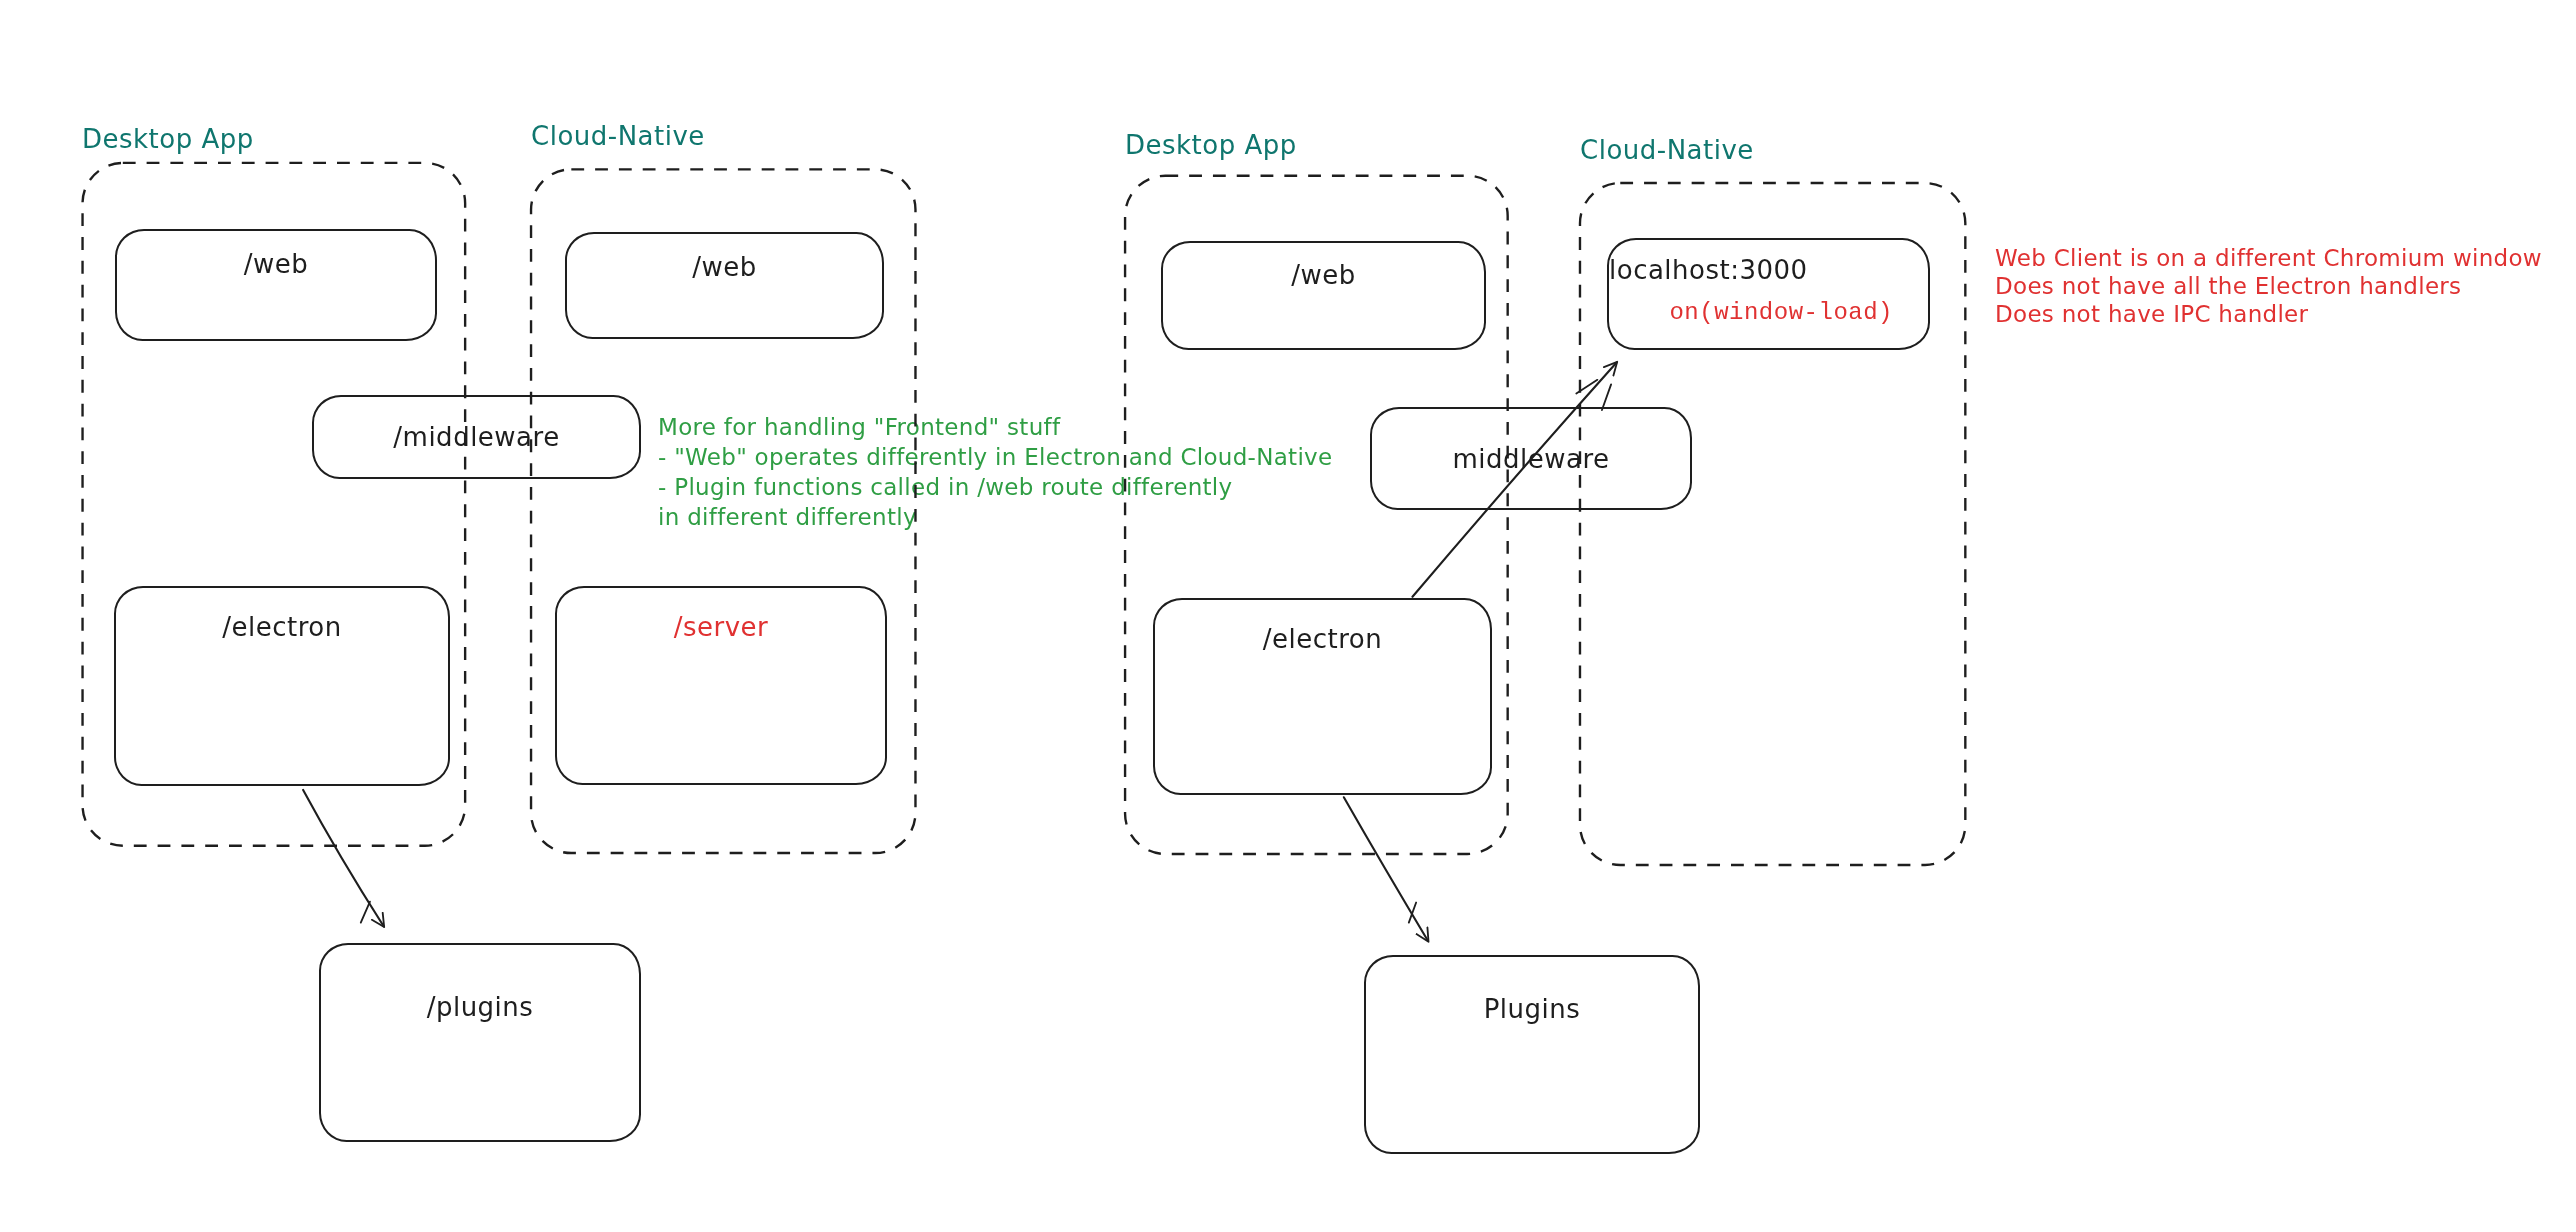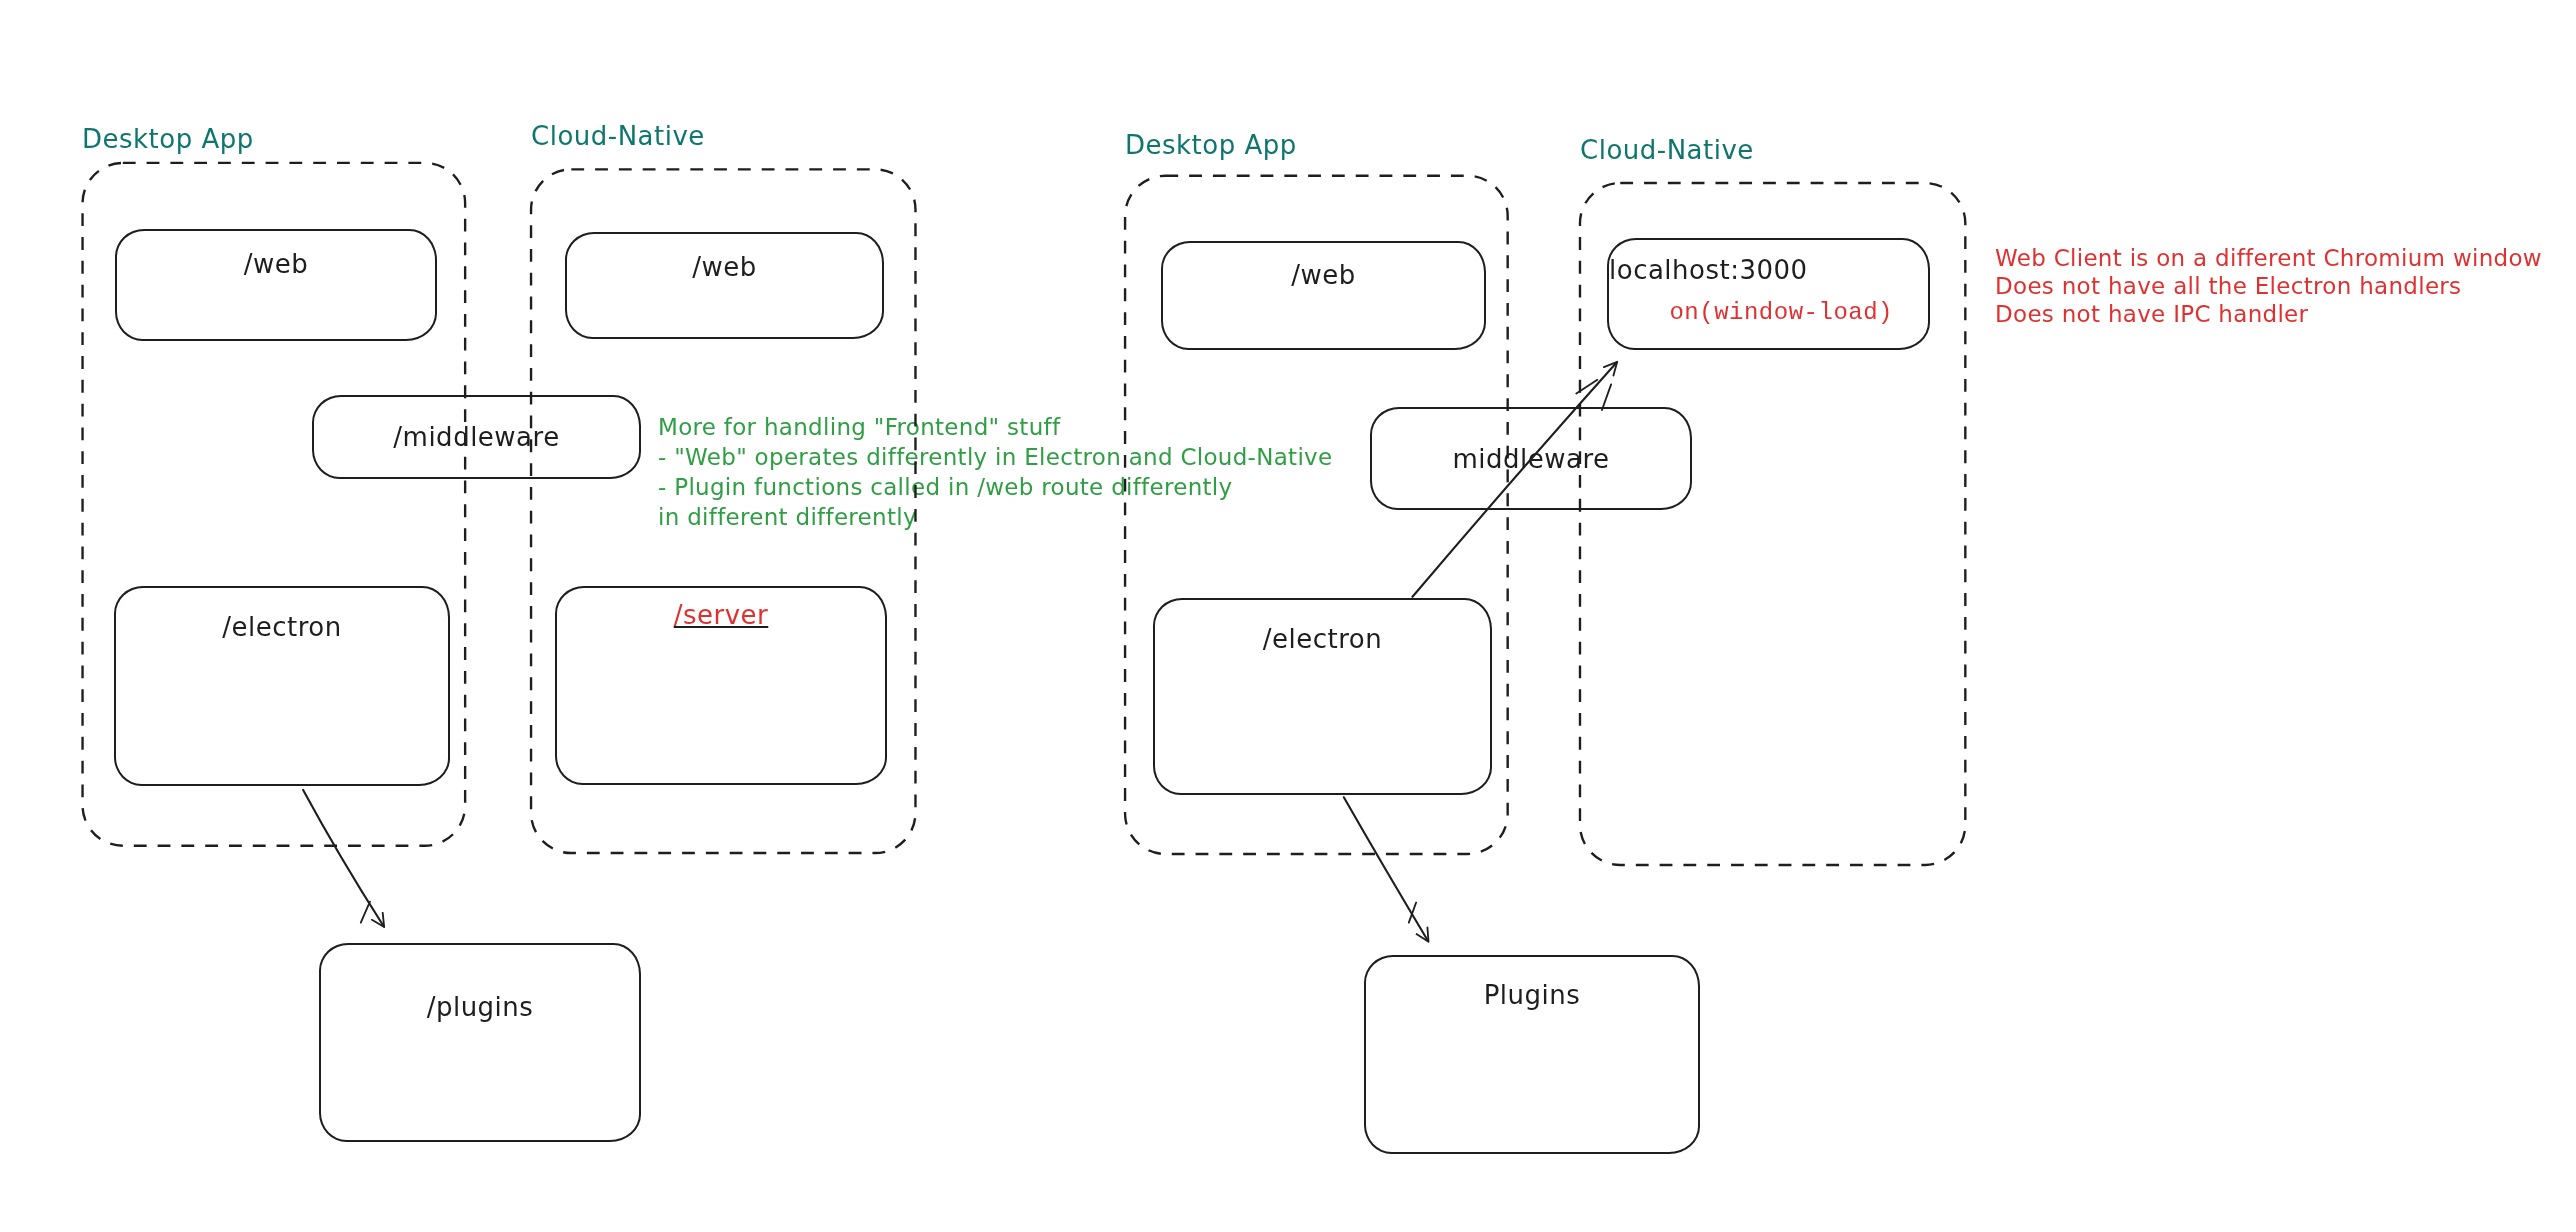--- a/index.html
+++ b/index.html
@@ -90,21 +90,21 @@
   </div>
 
   <div class="box v-center" style="left:312px; top:395px; width:329px; height:84px;">
     <span class="label">/middleware</span>
   </div>
 
   <div class="box" style="left:114px; top:586px; width:336px; height:200px; padding-top:24px;">
     <span class="label">/electron</span>
   </div>
 
-  <div class="box" style="left:555px; top:586px; width:332px; height:199px; padding-top:12px;text-decoration:underline;">
+  <div class="box" style="left:555px; top:586px; width:332px; height:199px; padding-top:24px;">
     <span class="label red-text">/server</span>
   </div>
 
   <div class="box" style="left:319px; top:943px; width:322px; height:199px; padding-top:47px;">
     <span class="label">/plugins</span>
   </div>
 
   <div class="note note-green green-text" style="left:658px; top:412px;">
     <span class="line">More for handling "Frontend" stuff</span>
     <span class="line">- "Web" operates differently in Electron and Cloud-Native</span>
@@ -124,21 +124,21 @@
   </div>
 
   <div class="box v-center" style="left:1370px; top:407px; width:322px; height:103px;">
     <span class="label">middleware</span>
   </div>
 
   <div class="box" style="left:1153px; top:598px; width:339px; height:197px; padding-top:24px;">
     <span class="label">/electron</span>
   </div>
 
-  <div class="box" style="left:1364px; top:955px; width:336px; height:199px; padding-top:23px;">
+  <div class="box" style="left:1364px; top:955px; width:336px; height:199px; padding-top:37px;">
     <span class="label">Plugins</span>
   </div>
 
   <div class="note note-red red-text" style="left:1995px; top:244px;">
     <span class="line">Web Client is on a different Chromium window</span>
     <span class="line">Does not have all the Electron handlers</span>
     <span class="line">Does not have IPC handler</span>
   </div>
 
   <svg class="overlay" width="2576" height="1232" viewBox="0 0 2814 1346">

